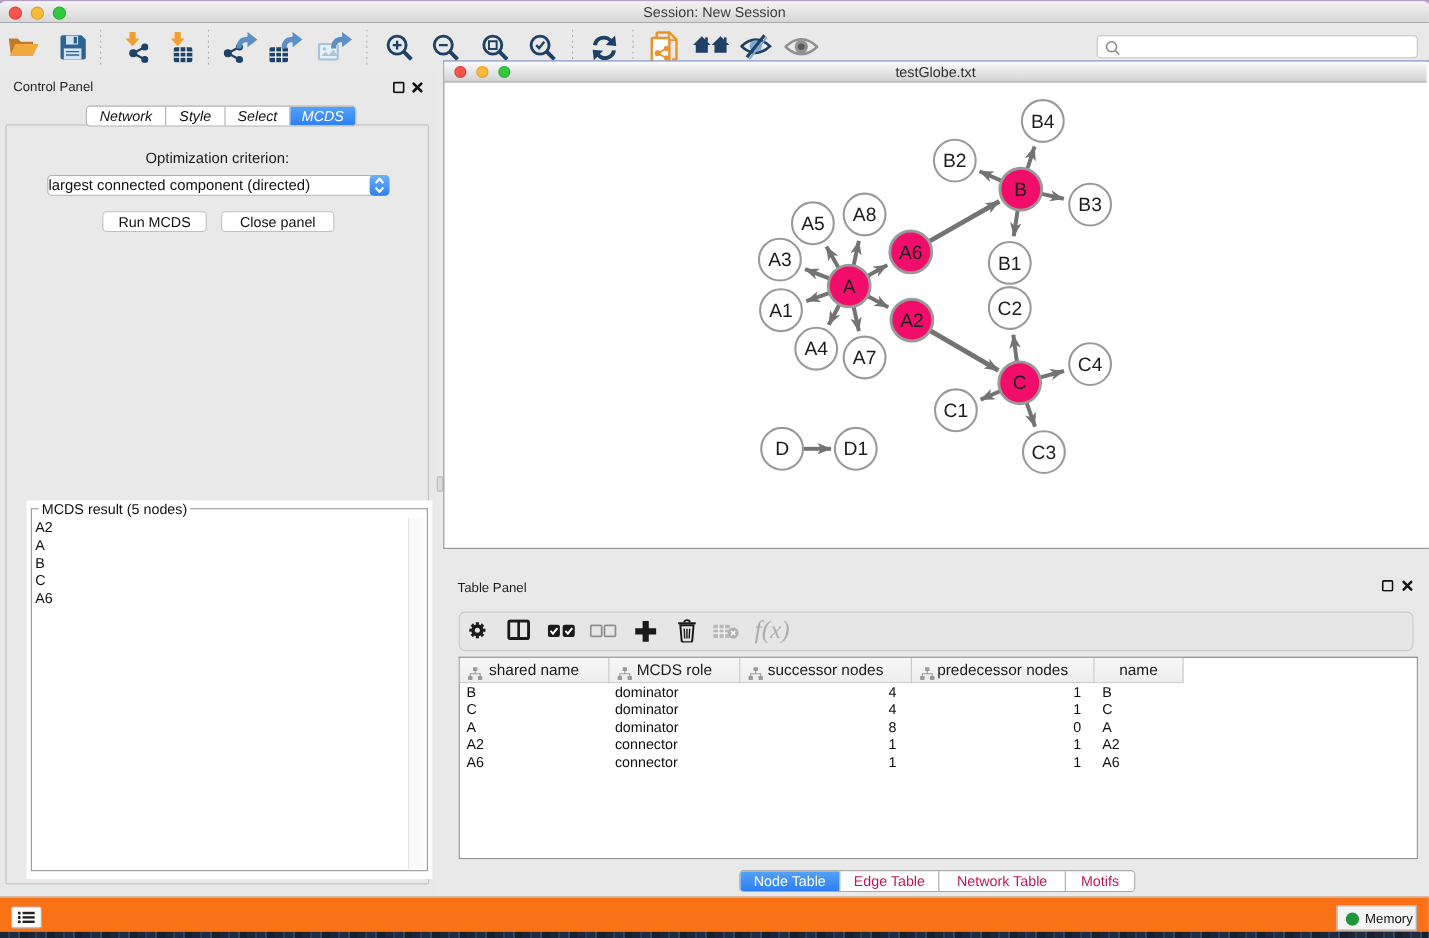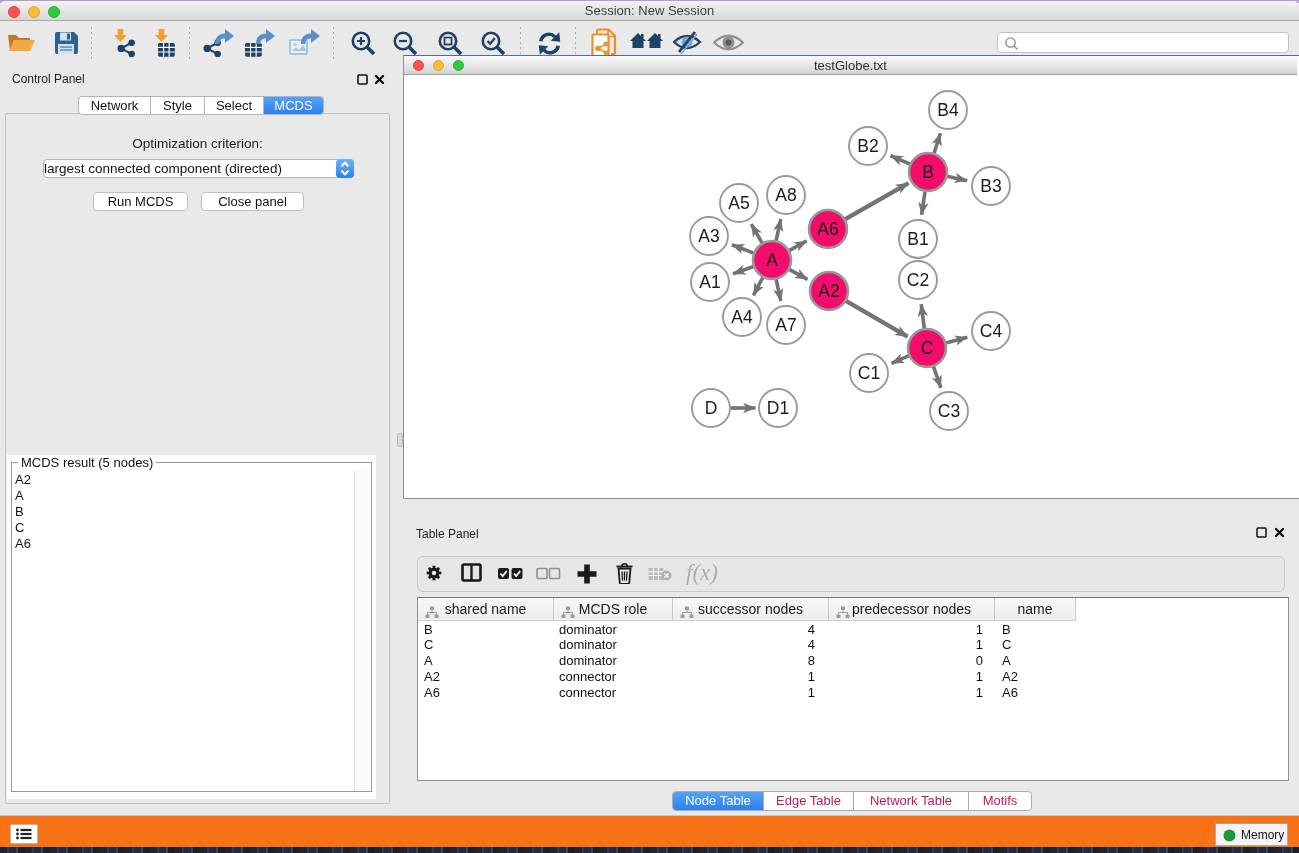--- a/index.html
+++ b/index.html
@@ -15,34 +15,34 @@
 .sep { position:absolute; top:6px; height:32px; width:1px;
   background-image:linear-gradient(#aaa 2px, transparent 2px); background-size:1px 5px; }
 #searchbox { left:997px; top:11px; width:292px; height:21px; background:#fff;
   border:1px solid #c3c3c3; border-radius:4px; }
 #leftpanel { left:0; top:65px; width:396px; height:750px; background:#e8e8e8; }
 #cp-title { left:12px; top:7px; font-size:12px; color:#1e1e1e; }
 .winbtn { position:absolute; top:9px; }
 #cp-tabs { left:78px; top:31px; height:19px; display:flex; font-size:13px;
   border:1px solid #b4b4b4; border-radius:4px; background:#fff; overflow:hidden; z-index:3;}
 #cp-tabs div { height:100%; line-height:17px; text-align:center; color:#111;
-  border-right:1px solid #b4b4b4; }
+  border-right:1px solid #b4b4b4;font-style:italic; }
 #cp-tabs div:last-child { border-right:none; }
 #cp-tabs div.sel { background:linear-gradient(#55a2f7,#2e7ff0); color:#fff; }
 #cp-inner { left:5px; top:48px; width:385px; height:691px; border:1px solid #c2c2c2;
   border-radius:2px; background:#e9e9e9; }
 #opt-label { left:0; top:22px; width:100%; text-align:center; font-size:13.5px; color:#1a1a1a; }
 #cp-select { left:37px; top:45px; width:311px; height:19px; background:#fff;
   border:1px solid #b2b2b2; border-radius:4px; font-size:13.5px; color:#111; line-height:17px;
   }
 #cp-spin { right:-1px; top:-1px; width:18px; height:19px; border-radius:4px;
   background:linear-gradient(#6db3f8,#2e7ff0); }
 .cpbtn { position:absolute; top:78px; height:19px; background:#fff; border:1px solid #c0c0c0;
   border-radius:4px; font-size:13px; color:#111; text-align:center; line-height:17px; }
-#res-box { left:1px; top:341px; width:369px; height:344px; background:#fff; }
+#res-box { left:18px; top:341px; width:369px; height:344px; background:#fff; }
 #res-field { left:4px; top:7px; width:361px; height:330px; border:1px solid #989898; }
 #res-legend { position:absolute; left:6px; top:-8px; background:#fff; padding:0 3px;
   font-size:13px; color:#111; }
 #res-list { position:absolute; left:3px; top:9px; font-size:13px; color:#111; line-height:16px; }
 #res-scroll { position:absolute; right:3px; top:8px; width:14px; height:319px;
   background:#fafafa; border-left:1px solid #e2e2e2; }
 #netwin { left:403px; top:55px; width:980px; height:444px; background:#fff;
   border:1px solid #8f8f8f; border-top:1px solid #4a69b3; }
 #net-titlebar { left:0; top:0; width:893px; height:19px;
   background:linear-gradient(#fbfbfb,#d2d2d2); border-bottom:1px solid #9b9b9b; }

